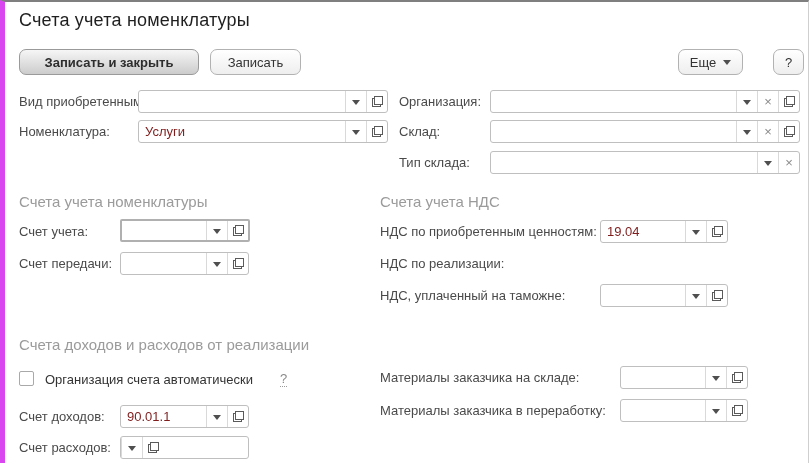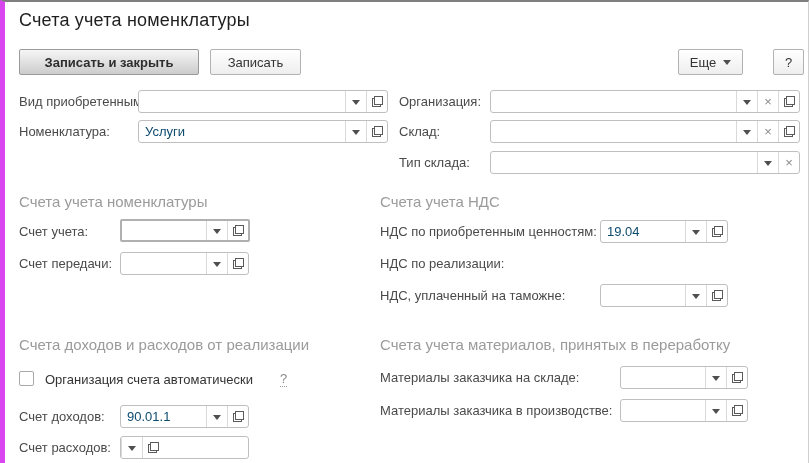--- a/index.html
+++ b/index.html
@@ -8,36 +8,36 @@
   .window {
     position:relative; width:809px; height:463px; background:#fff;
     border-top:2px solid #7f7f7f; border-left:5px solid #d946ef; border-right:1px solid #cfcfcf;
     overflow:hidden;
   }
   .title { position:absolute; font-size:18px; color:#1f1f1f; letter-spacing:0.2px; }
   .lbl { position:absolute; font-size:13px; color:#4a4a4a; white-space:nowrap; }
   .sect { position:absolute; font-size:15px; color:#9b9b9b; white-space:nowrap; }
 
   .cmd-btn {
-    position:absolute; height:26px; border:1px solid #b2b2b2; border-radius:2px;
+    position:absolute; height:26px; border:1px solid #b2b2b2; border-radius:7px;
     background:linear-gradient(#ffffff,#eeeeee); font-size:13px; color:#333;
     display:flex; align-items:center; justify-content:center; gap:7px; cursor:default;
     font-family:inherit;
   }
   .cmd-btn.default {
     background:linear-gradient(#f6f6f6,#cccccc); border-color:#9a9a9a; font-weight:bold; color:#2e2e2e;
   }
 
   .field {
     position:absolute; height:23px; background:#fff; border:1px solid #bfbfbf;
     border-radius:3px; display:flex; align-items:stretch; overflow:hidden;
   }
   .field.focused { border:2px solid #b0b0b0; border-radius:2px; }
   .field .val {
-    flex:1; min-width:0; border:0; outline:none; padding:0 6px; font-size:13px; color:#0c4a6e;
+    flex:1; min-width:0; border:0; outline:none; padding:0 6px; font-size:13px; color:#7f1d1d;
     font-family:inherit; background:transparent;
   }
   .fbtn {
     width:21px; border-left:1px solid #d9d9d9; display:flex; align-items:center; justify-content:center;
     cursor:default; flex:0 0 auto;
   }
   .arr { width:0; height:0; border-left:4px solid transparent; border-right:4px solid transparent; border-top:5px solid #4f4f4f; margin-top:1px; }
   .xg { font-size:13px; color:#8a8a8a; line-height:1; margin-top:-1px; }
   .ico-open { position:relative; width:11px; height:11px; display:inline-block; }
   .ico-open::before { content:""; position:absolute; left:0; bottom:0; width:7px; height:7px; border:1px solid #5a5a5a; background:#fff; }
@@ -192,34 +192,33 @@
   <div class="lbl" style="left:14px;top:438px">Счет расходов:</div>
   <div class="field" style="left:115px;top:434px;width:129px">
     <span class="fbtn">
         <span class="arr"></span>
       </span>
     <span class="fbtn">
         <span class="ico-open"></span>
       </span>
   </div>
 
-  <div class="sect" style="left:375px;top:334px">Счета учета материалов, принятых в переработку</div>
 
   <div class="lbl" style="left:375px;top:368px">Материалы заказчика на складе:</div>
   <div class="field" style="left:615px;top:364px;width:128px">
     <input class="val" value="" style="">
     <span class="fbtn">
         <span class="arr"></span>
       </span>
     <span class="fbtn">
         <span class="ico-open"></span>
       </span>
   </div>
 
-  <div class="lbl" style="left:375px;top:401px">Материалы заказчика в производстве:</div>
+  <div class="lbl" style="left:375px;top:401px">Материалы заказчика в переработку:</div>
   <div class="field" style="left:615px;top:397px;width:128px">
     <input class="val" value="" style="">
     <span class="fbtn">
         <span class="arr"></span>
       </span>
     <span class="fbtn">
         <span class="ico-open"></span>
       </span>
   </div>
 

